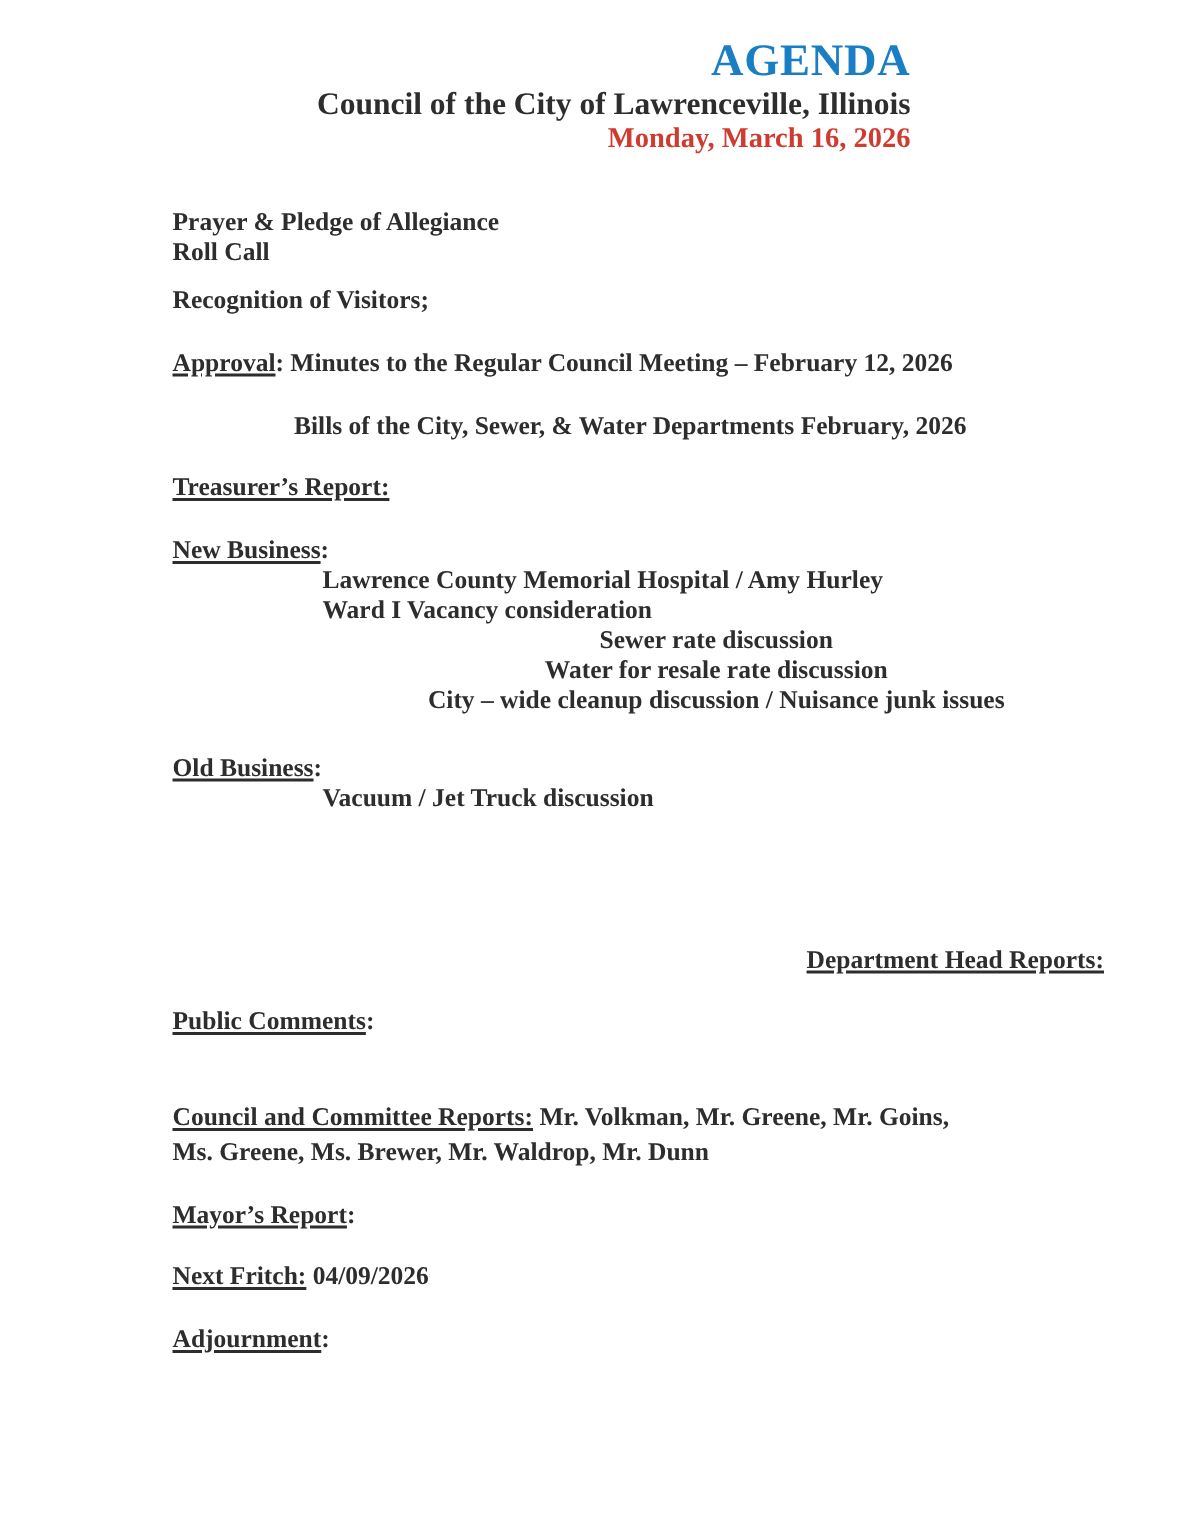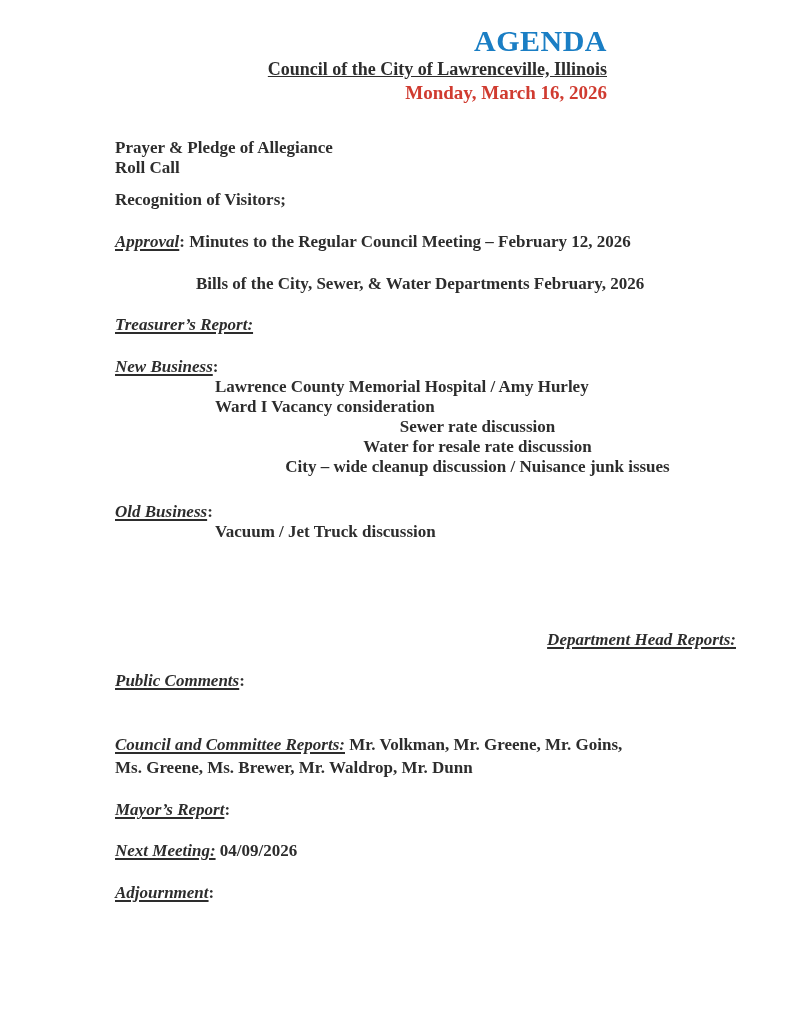--- a/index.html
+++ b/index.html
@@ -20,26 +20,26 @@
   .page { padding: 24px 55px 0 115px; }
 
   
   .doc-header { width: 492px; text-align: right; }
   .title {
     font-size: 30px;
     line-height: 34px;
     color: var(--title-blue);
     letter-spacing: 0.5px;
   }
-  .subtitle { font-size: 18px; line-height: 23px; text-decoration: underline; }
+  .subtitle { font-size: 21px; line-height: 23px; }
   .date { font-size: 19px; line-height: 23px; color: var(--date-red); }
 
   
   .line { font-size: 17px; line-height: 20px; white-space: nowrap; }
-  .u { text-decoration: underline; text-decoration-thickness: 1.5px; text-underline-offset: 2px; font-style: italic; }
+  .u { text-decoration: underline; text-decoration-thickness: 1.5px; text-underline-offset: 2px; }
 
   .mt-prayer      { margin-top: 34px; }
   .mt-visitors    { margin-top: 12px; }
   .mt-approval    { margin-top: 22px; }
   .mt-bills       { margin-top: 22px; padding-left: 81px; }
   .mt-treasurer   { margin-top: 21px; }
   .mt-newbiz      { margin-top: 22px; }
   .indent-a       { padding-left: 100px; }
   .indent-b       { padding-left: 104px; text-align: center; }
   .mt-oldbiz      { margin-top: 25px; }
@@ -88,18 +88,18 @@
 
     <p class="line mt-depthead"><span class="u">Department Head Reports:</span></p>
 
     <p class="line mt-publiccmt"><span class="u">Public Comments</span><span>:</span></p>
 
     <p class="line council-line mt-council"><span class="u">Council and Committee Reports:</span><span> Mr. Volkman, Mr. Greene, Mr. Goins,</span></p>
     <p class="line council-line">Ms. Greene, Ms. Brewer, Mr. Waldrop, Mr. Dunn</p>
 
     <p class="line mt-mayor"><span class="u">Mayor’s Report</span><span>:</span></p>
 
-    <p class="line mt-nextmeet"><span class="u">Next Meeting:</span><span> 04/09/2026</span></p>
+    <p class="line mt-nextmeet"><span class="u">Next Fritch:</span><span> 04/09/2026</span></p>
 
     <p class="line mt-adjourn"><span class="u">Adjournment</span><span>:</span></p>
 
   </main>
 </div>
 
 </body></html>

